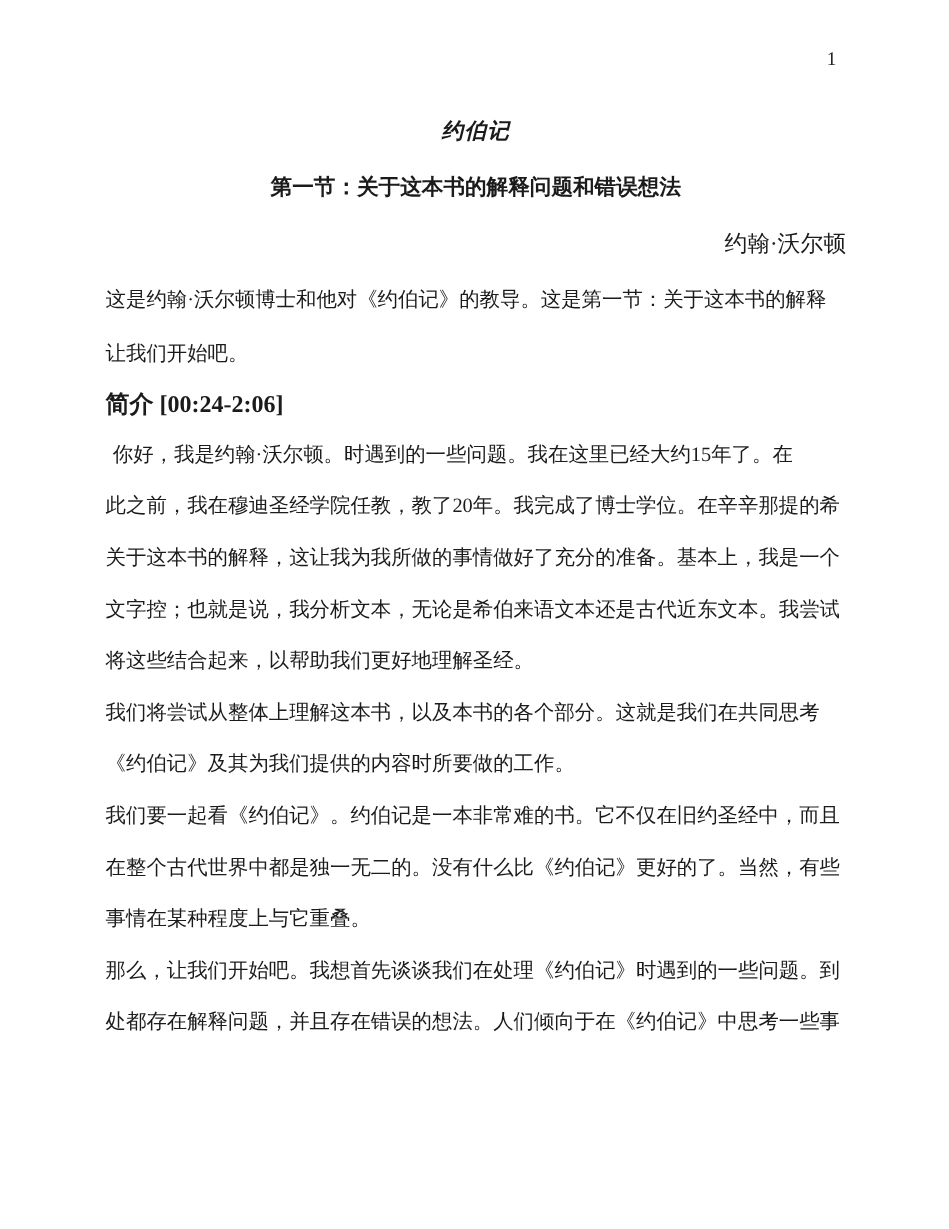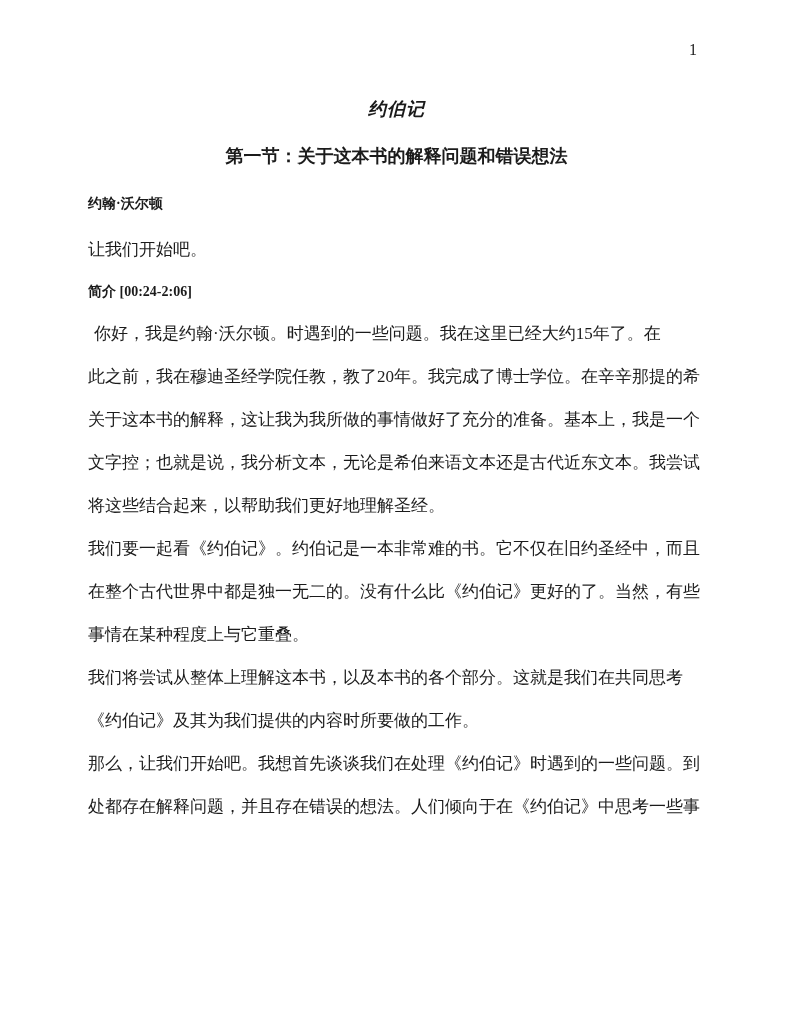--- a/index.html
+++ b/index.html
@@ -36,33 +36,33 @@
     letter-spacing: 1px;
     font-style: italic;
   }
   .doc-subtitle {
     text-align: center;
     font-weight: bold;
     font-size: 18px;
     line-height: 47px;
   }
   .doc-author {
-    text-align: left;
-    font-weight: bold;
-    font-size: 14px;
+    text-align: right;
+    font-weight: normal;
+    font-size: 19px;
     line-height: 47px;
   }
   .intro-line {
     font-size: 17px;
     line-height: 45px;
     white-space: nowrap;
   }
   .section-heading {
     font-weight: bold;
-    font-size: 14px;
+    font-size: 20px;
     line-height: 40px;
     white-space: nowrap;
   }
   .body-line {
     font-size: 17px;
     line-height: 43px;
     white-space: nowrap;
   }
   .first-line-indent {
     padding-left: 6px;
@@ -80,42 +80,43 @@
 
   <div class="content">
 
     <div class="doc-title">约伯记</div>
 
     <div class="doc-subtitle">第一节：关于这本书的解释问题和错误想法</div>
 
     <div class="doc-author">约翰·沃尔顿</div>
 
     <div class="paragraph">
+      <div class="intro-line">这是约翰·沃尔顿博士和他对《约伯记》的教导。这是第一节：关于这本书的解释</div>
       <div class="intro-line">让我们开始吧。</div>
     </div>
 
     <div class="section-heading">简介 [00:24-2:06]</div>
 
     <div class="paragraph">
       <div class="body-line first-line-indent">你好，我是约翰·沃尔顿。时遇到的一些问题。我在这里已经大约15年了。在</div>
       <div class="body-line">此之前，我在穆迪圣经学院任教，教了20年。我完成了博士学位。在辛辛那提的希</div>
       <div class="body-line">关于这本书的解释，这让我为我所做的事情做好了充分的准备。基本上，我是一个</div>
       <div class="body-line">文字控；也就是说，我分析文本，无论是希伯来语文本还是古代近东文本。我尝试</div>
       <div class="body-line">将这些结合起来，以帮助我们更好地理解圣经。</div>
     </div>
 
     <div class="paragraph">
+      <div class="body-line">我们将尝试从整体上理解这本书，以及本书的各个部分。这就是我们在共同思考</div>
+      <div class="body-line">《约伯记》及其为我们提供的内容时所要做的工作。</div>
+    </div>
+
+    <div class="paragraph">
       <div class="body-line">我们要一起看《约伯记》。约伯记是一本非常难的书。它不仅在旧约圣经中，而且</div>
       <div class="body-line">在整个古代世界中都是独一无二的。没有什么比《约伯记》更好的了。当然，有些</div>
       <div class="body-line">事情在某种程度上与它重叠。</div>
-    </div>
-
-    <div class="paragraph">
-      <div class="body-line">我们将尝试从整体上理解这本书，以及本书的各个部分。这就是我们在共同思考</div>
-      <div class="body-line">《约伯记》及其为我们提供的内容时所要做的工作。</div>
     </div>
 
     <div class="paragraph">
       <div class="body-line">那么，让我们开始吧。我想首先谈谈我们在处理《约伯记》时遇到的一些问题。到</div>
       <div class="body-line">处都存在解释问题，并且存在错误的想法。人们倾向于在《约伯记》中思考一些事</div>
     </div>
 
   </div>
 </div>
 

